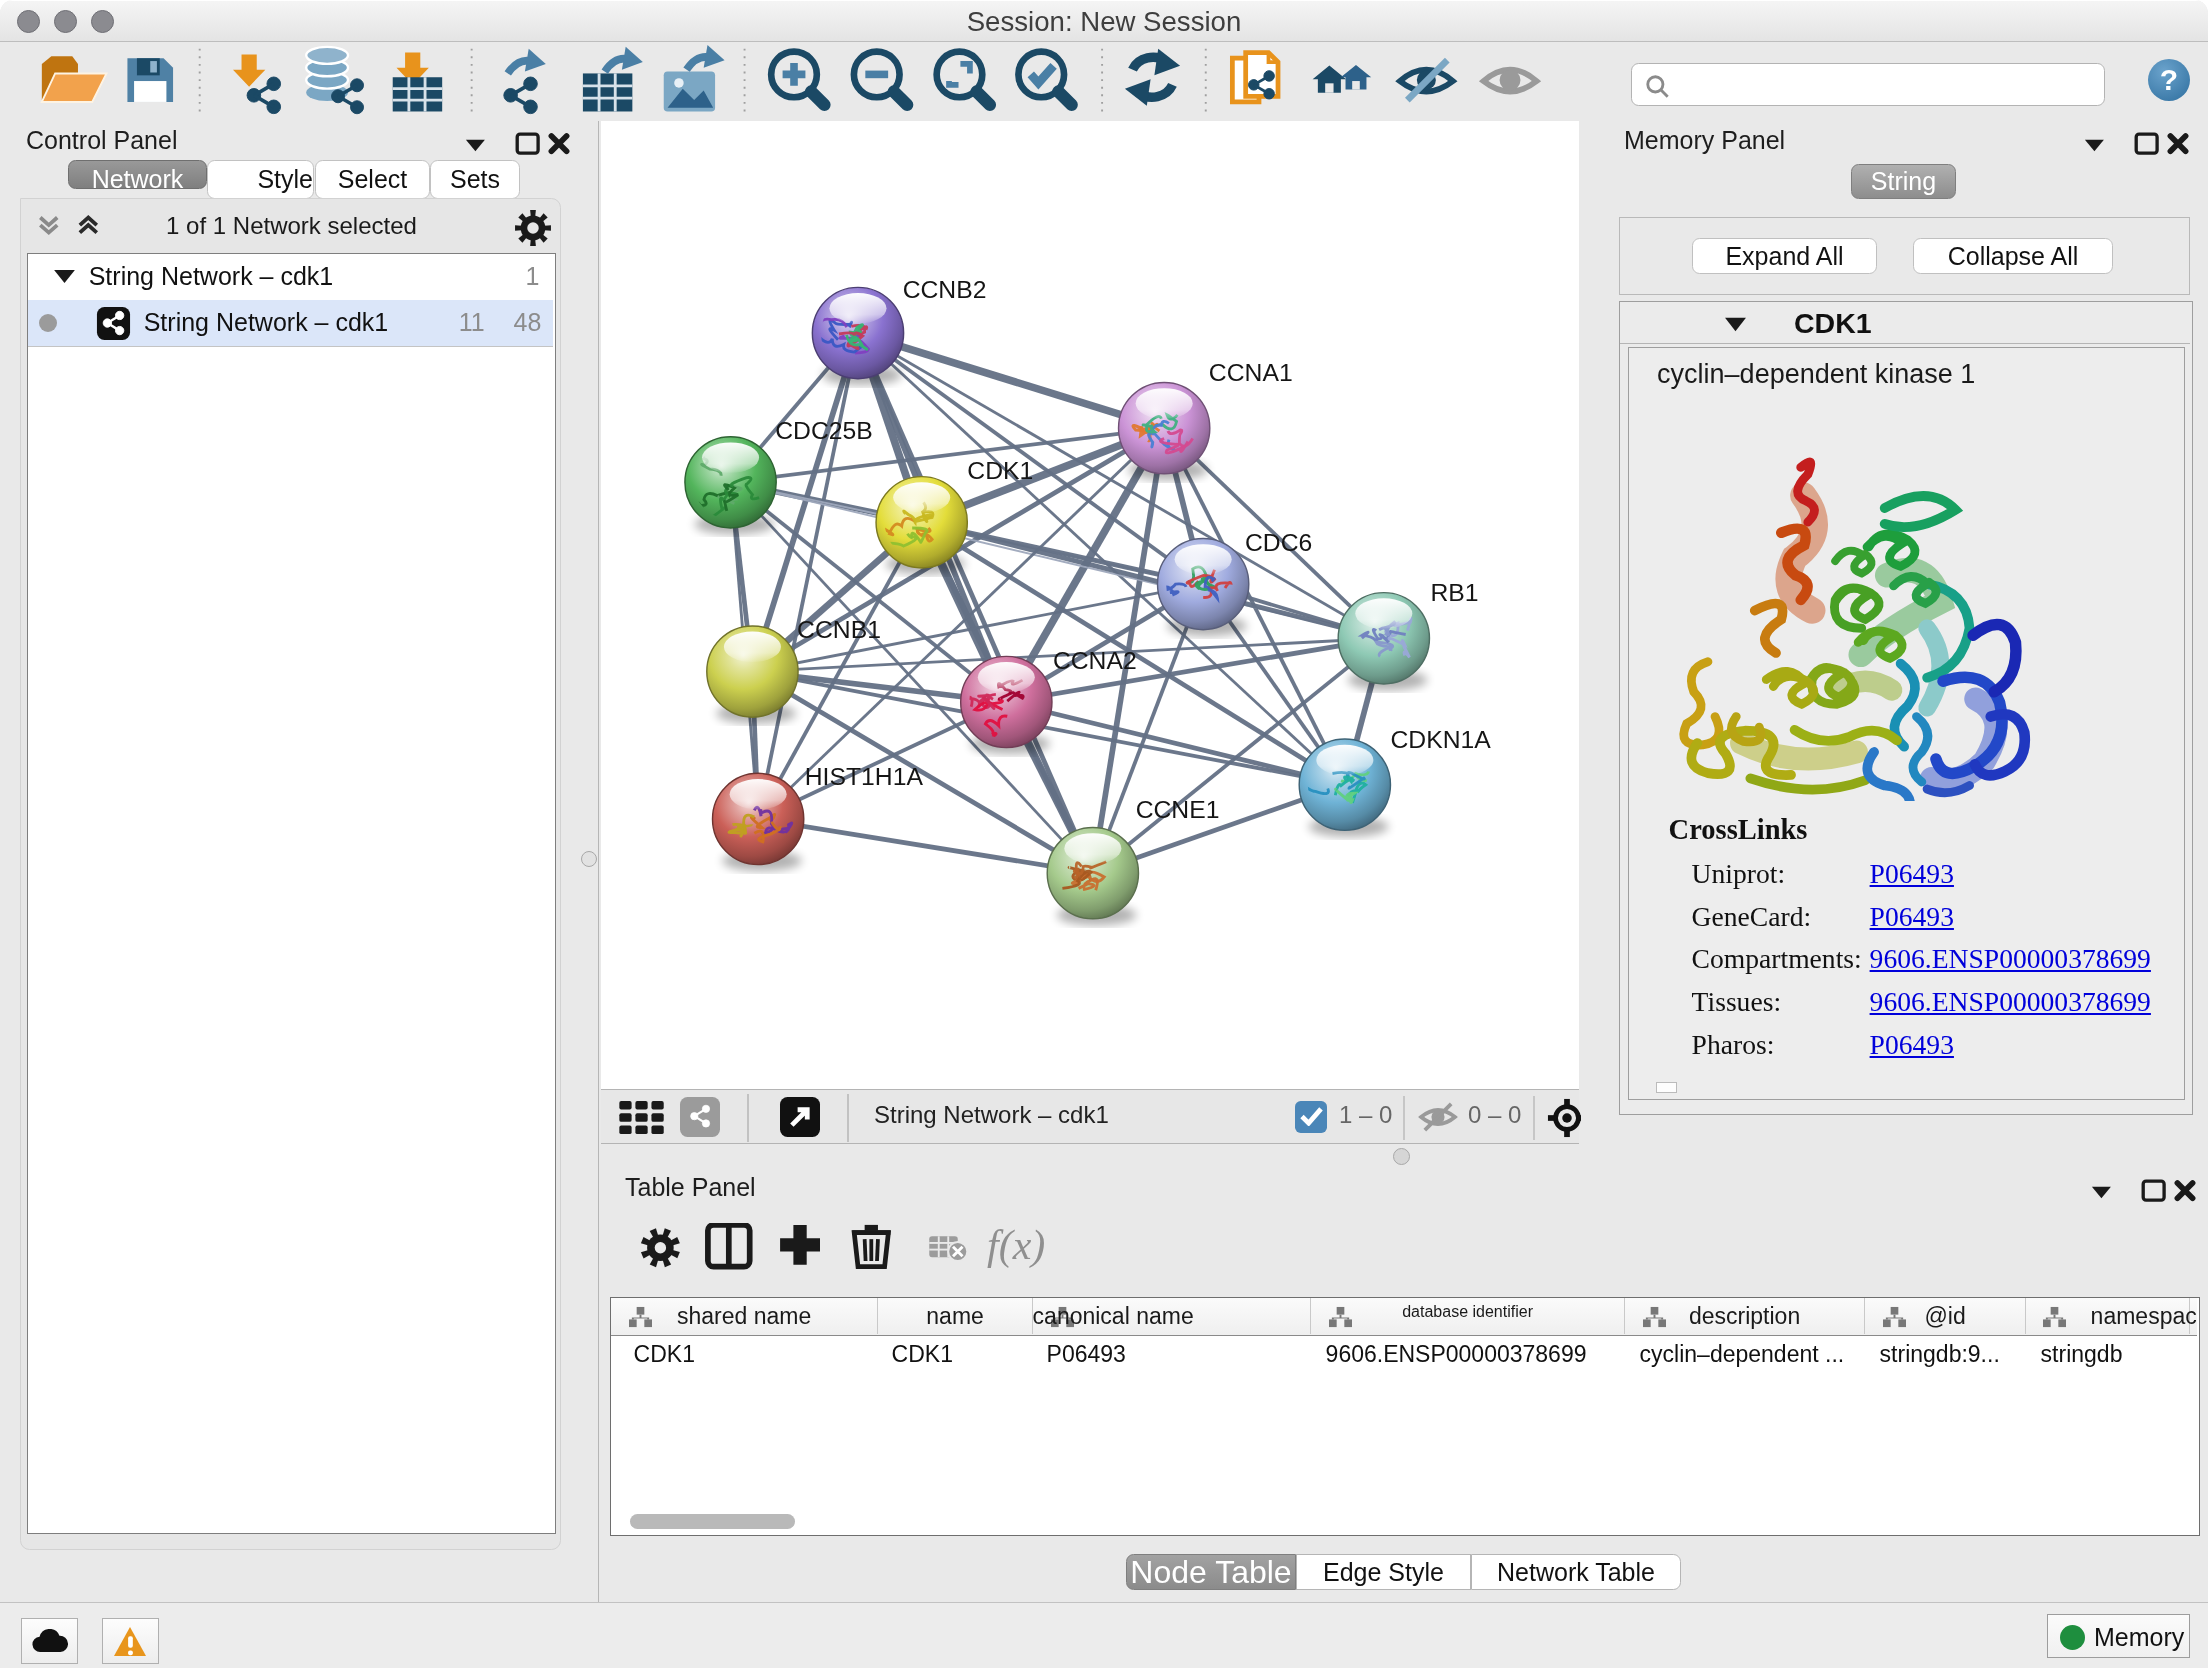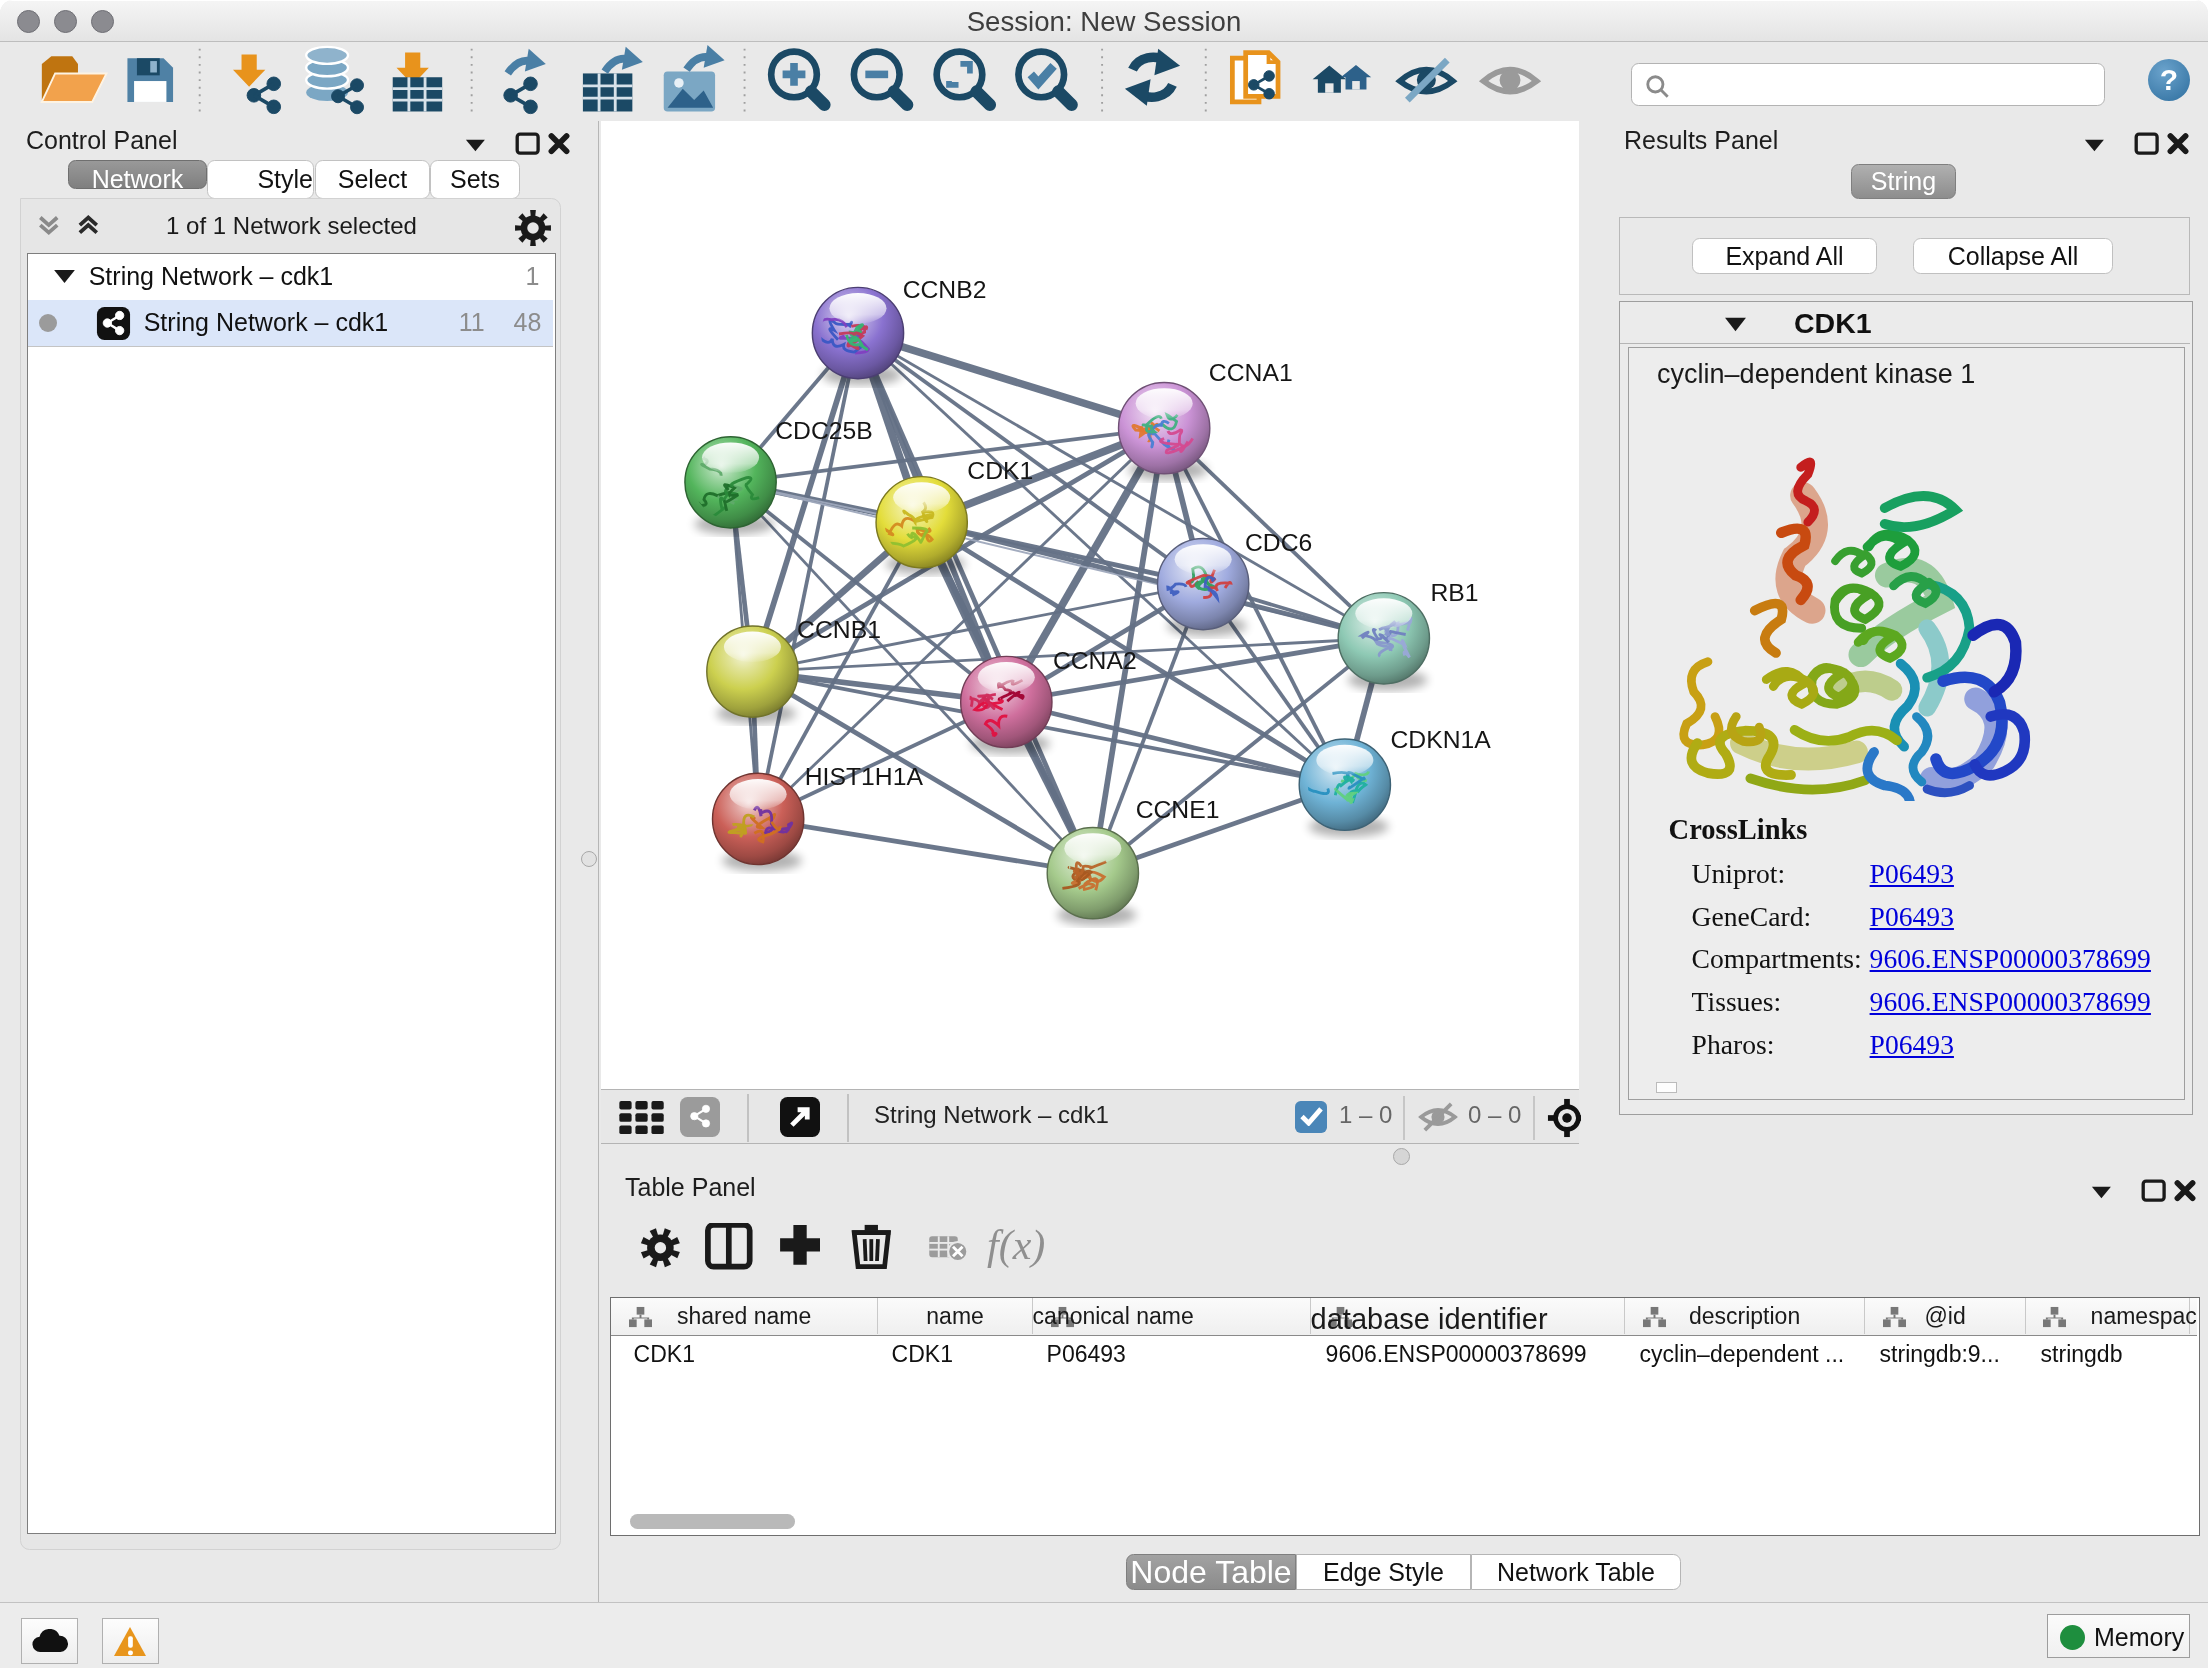--- a/index.html
+++ b/index.html
@@ -570,21 +570,21 @@
           <line x1="1" y1="21" x2="10" y2="21"></line>
           <line x1="32" y1="21" x2="41" y2="21"></line>
         </g>
   <circle cx="21" cy="21" r="5" fill="#111"></circle>
       </svg>
 </div>
 <div class="abs" style="left:1393px;top:1148px;width:17px;height:17px;border-radius:50%;background:#d6d6d6;border:1px solid #a8a8a8"></div>
     <div class="abs" style="left:581px;top:851px;width:16px;height:16px;border-radius:50%;background:#e2e2e2;border:1px solid #a8a8a8"></div>
     <div class="abs" style="left:1582px;top:623px;width:16px;height:16px;border-radius:50%;background:#e2e2e2;border:1px solid #a8a8a8"></div>
     <div class="abs" style="left:1581px;top:121px;width:628px;height:1047px;background:#e9e9e9">
- <div class="ptitle abs" style="left:43px;top:4.8px">Results Panel</div>
+ <div class="ptitle abs" style="left:43px;top:4.8px">Memory Panel</div>
  <svg class="abs" style="left:502px;top:11.4px" width="114" height="25" viewBox="0 0 120 26">
    <path d="M 2 8 L 22 8 L 12 20 Z" fill="#1a1a1a"></path>
    <rect x="56" y="2" width="22" height="20" fill="none" stroke="#1a1a1a" stroke-width="3.5" rx="3"></rect>
    <path d="M 92 4 L 108 20 M 108 4 L 92 20" stroke="#1a1a1a" stroke-width="6" stroke-linecap="round"></path>
  </svg>
  <div class="abs" style="left:270px;top:43px;width:105px;height:35px;background:linear-gradient(#b0b0b0,#8d8d8d);border:1px solid #7f7f7f;border-radius:7.6px;color:#fff;font-size:25px;text-align:center;line-height:33px">String</div>
  <div class="abs" style="left:38px;top:96px;width:571px;height:78px;background:#e9e9e9;border:1.9px solid #b9b9b9">
    <div class="abs" style="left:72px;top:20px;width:185px;height:36px;background:#fff;border:1px solid #c0c0c0;border-radius:7.6px;font-size:25px;color:#111;text-align:center;line-height:34px">Expand All</div>
    <div class="abs" style="left:293px;top:20px;width:200px;height:36px;background:#fff;border:1px solid #c0c0c0;border-radius:7.6px;font-size:25px;color:#111;text-align:center;line-height:34px">Collapse All</div>
  </div>
@@ -724,21 +724,21 @@
           <div class="abs" style="left:422px;top:4.8px;width:278px;text-align:left;font-size:23px;color:#1a1a1a">canonical name</div>
           <div class="abs" style="left:700px;top:0;width:314px;height:36px;border-right:1px solid #c9c9c9;"></div>
           <span style="position:absolute;left:717px;top:7.6px"><svg width="25" height="23" viewBox="0 0 26 24">
               <g fill="#787878">
                 <rect x="9" y="1" width="8" height="8"></rect>
                 <rect x="1" y="14" width="8" height="8"></rect>
                 <rect x="17" y="14" width="8" height="8"></rect>
                 <path d="M 12 9 L 12 12 L 4 12 L 4 14 L 6 14 L 6 13 L 20 13 L 20 14 L 22 14 L 22 12 L 14 12 L 14 9 Z"></path>
               </g>
             </svg></span>
-          <div class="abs" style="left:700px;top:4.8px;width:314px;font-size:29px;color:#1a1a1a">database identifier</div>
+          <div class="abs" style="left:700px;top:4.8px;width:314px;text-align:center;font-size:16px;color:#1a1a1a">database identifier</div>
           <div class="abs" style="left:1014px;top:0;width:240px;height:36px;border-right:1px solid #c9c9c9;"></div>
           <span style="position:absolute;left:1031px;top:7.6px"><svg width="25" height="23" viewBox="0 0 26 24">
               <g fill="#787878">
                 <rect x="9" y="1" width="8" height="8"></rect>
                 <rect x="1" y="14" width="8" height="8"></rect>
                 <rect x="17" y="14" width="8" height="8"></rect>
                 <path d="M 12 9 L 12 12 L 4 12 L 4 14 L 6 14 L 6 13 L 20 13 L 20 14 L 22 14 L 22 12 L 14 12 L 14 9 Z"></path>
               </g>
             </svg></span>
           <div class="abs" style="left:1014px;top:4.8px;width:240px;text-align:center;font-size:23px;color:#1a1a1a">description</div>

